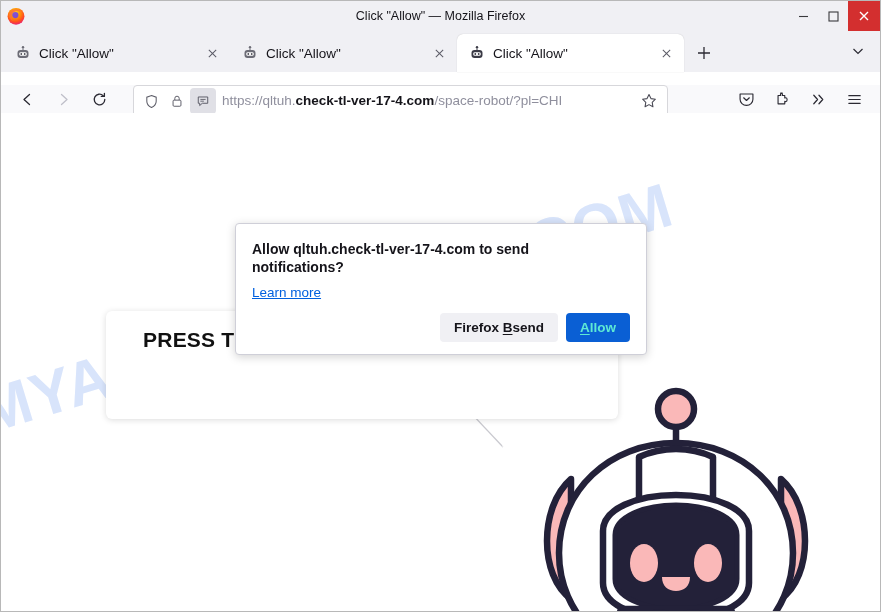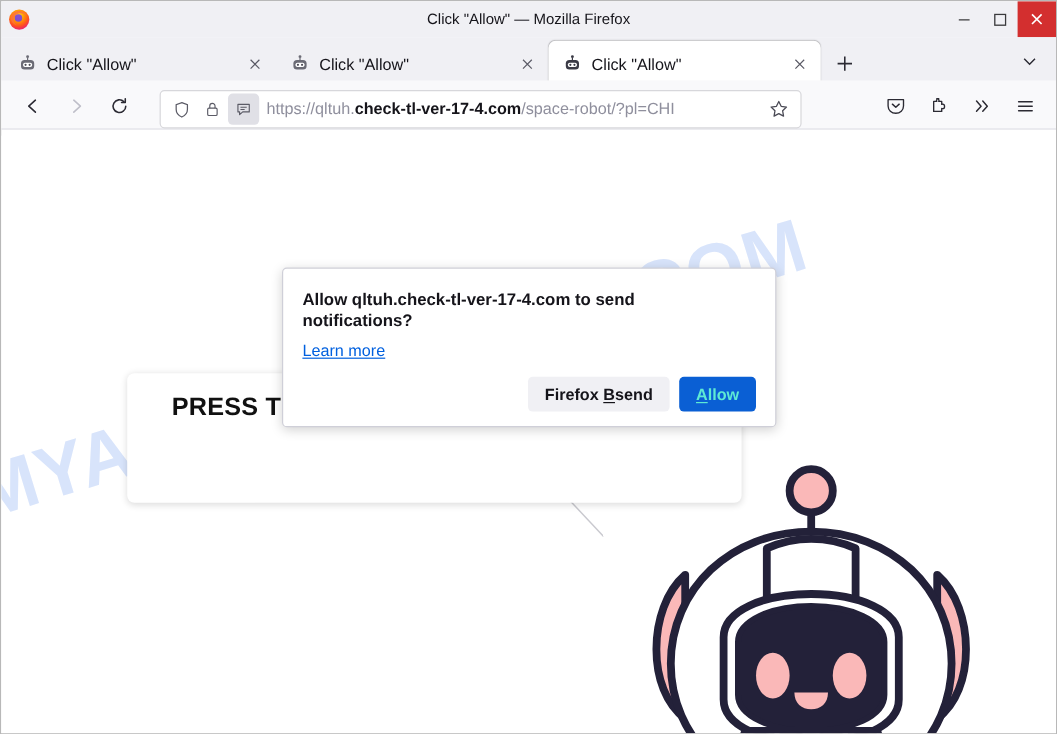--- a/index.html
+++ b/index.html
@@ -84,24 +84,24 @@
   }
   .tablist-menu {
     position: absolute; right: 8px; bottom: 5px;
     width: 28px; height: 28px;
     display: flex; align-items: center; justify-content: center;
     color: #2b2a33;
   }
 
   
   .navbar {
-    position: absolute; top: 66px; left: 0;
+    position: absolute; top: 84px; left: 0;
     width: 100%; height: 41px;
     background: #f9f9fb;
-    display: flex; align-items: flex-end;
+    display: flex; align-items: flex-start;
     padding: 0 8px;
     border-bottom: 1px solid #e0e0e6;
   }
   .navbtn {
     width: 32px; height: 32px; margin: 0 2px; flex: 0 0 auto;
     display: flex; align-items: center; justify-content: center;
     color: #2b2a33;
   }
   .navbtn.disabled { color: #bfbfc9; }
   .urlbar {

